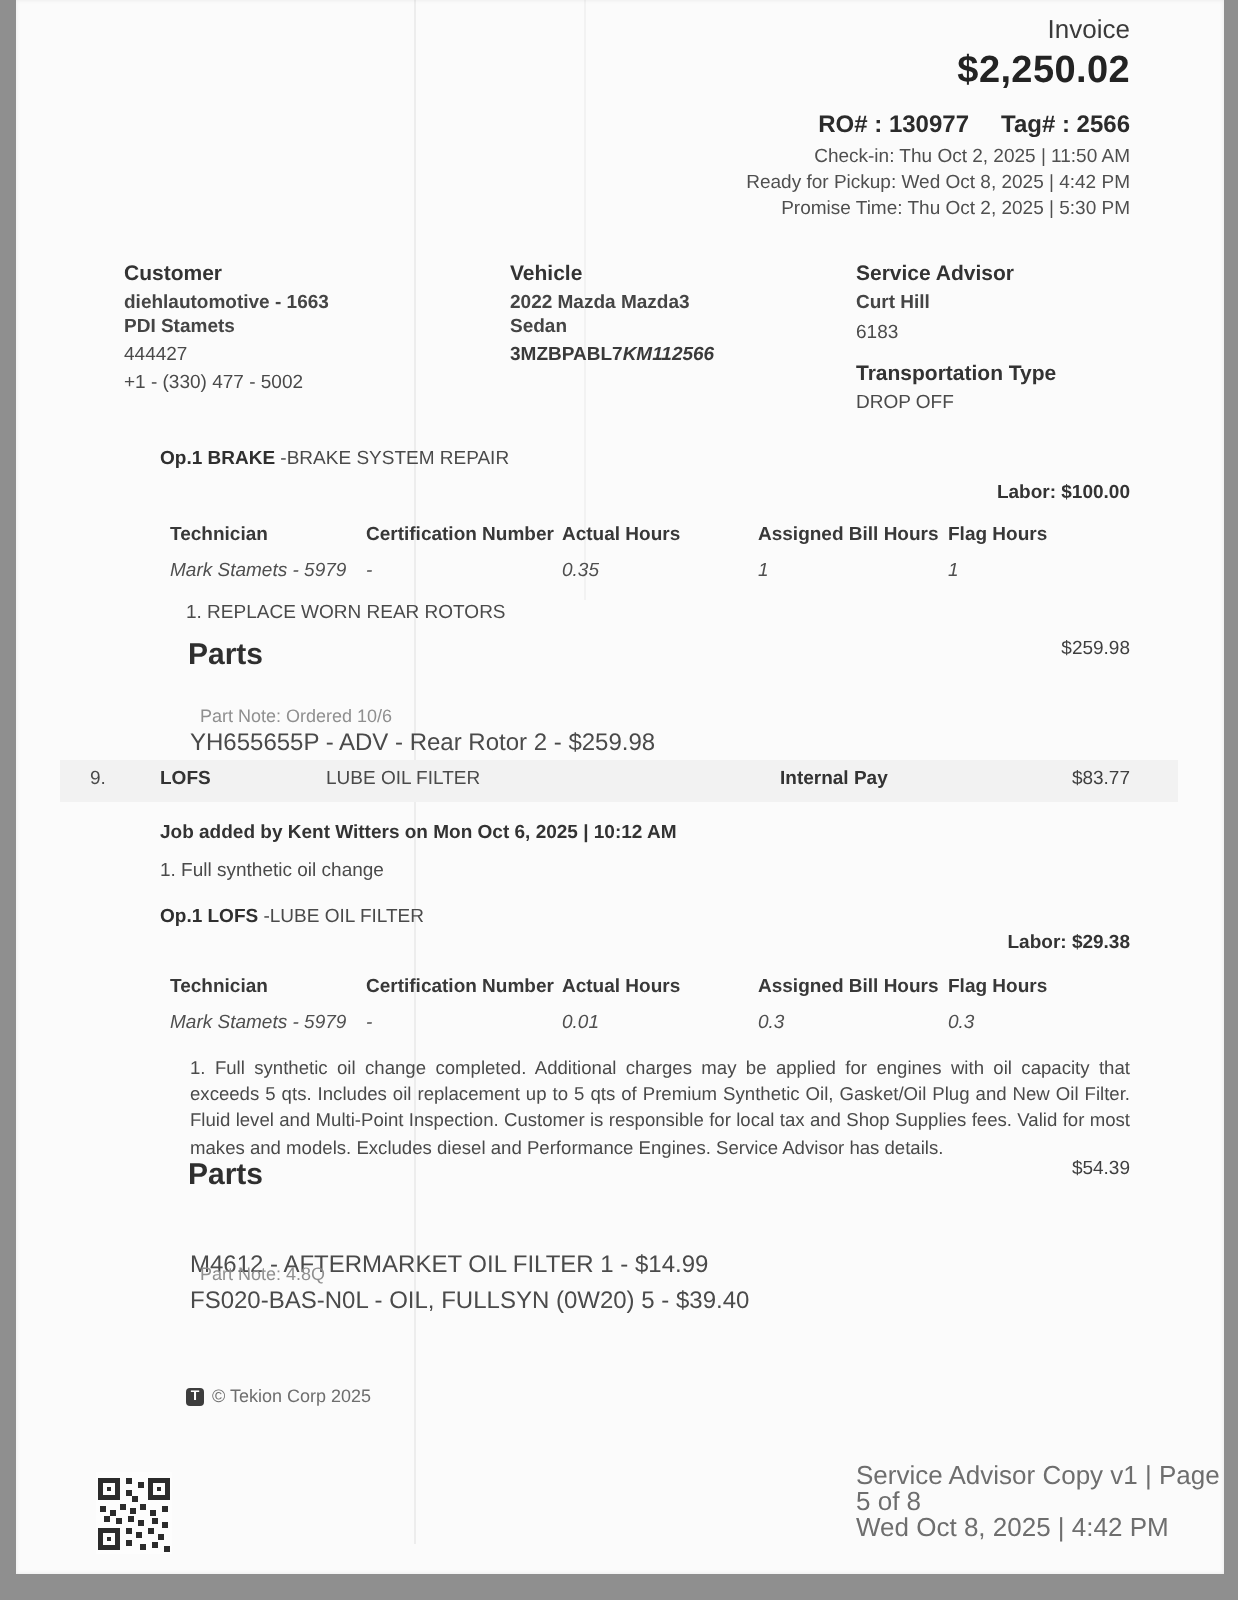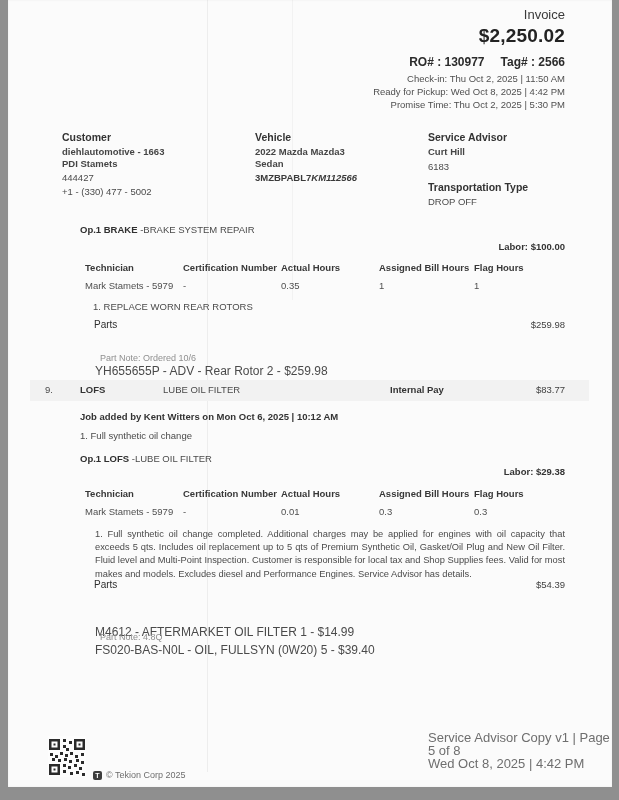--- a/index.html
+++ b/index.html
@@ -36,24 +36,24 @@
   .sb { font-weight:bold; color:#454545; }
   .vin { font-weight:bold; color:#3a3a3a; }
   .vin i { font-style:italic; }
 
   
   .op-title { font-size:9.5px; color:#4a4a4a; }
   .op-title b { color:#2f2f2f; }
   .labor { font-size:9.5px; font-weight:bold; color:#333; }
   .thead span, .trow span { position:absolute; white-space:nowrap; }
   .thead { font-size:9.5px; font-weight:bold; color:#383838; height:13px; }
-  .trow { font-size:9.5px; color:#4f4f4f; height:13px; }
+  .trow { font-size:9.5px; color:#4f4f4f; height:13px;font-style:italic; }
   .c0{left:0;} .c1x{left:98px;} .c2x{left:196px;} .c3x{left:294px;} .c4x{left:389px;}
   .item-line { font-size:9.5px; color:#4a4a4a; }
-  .parts-label { font-size:10px; font-weight:normal; color:#2f2f2f; }
+  .parts-label { font-size:15px; font-weight:bold; color:#2f2f2f; }
   .parts-total { font-size:9.5px; color:#3f3f3f; }
   .part-line { font-size:12px; color:#4a4a4a;margin-top:28px; }
   .part-note { font-size:9px; color:#8f8f8f; }
 
   
   .job-band { left:30px; top:380px; width:559px; height:21px; background:#f2f2f2; }
   .job-band span { position:absolute; top:4px; font-size:9.5px; white-space:nowrap; }
   .jb-num { left:15px; color:#4a4a4a; }
   .jb-code { left:50px; font-weight:bold; color:#333;text-align:center; }
   .jb-name { left:133px; color:#4a4a4a; }
@@ -197,20 +197,20 @@
       <rect x="15" y="28" width="3" height="3"></rect>
       <rect x="20" y="30" width="3" height="3"></rect>
       <rect x="26" y="28" width="3" height="3"></rect>
     <rect x="31" y="31" width="3" height="3"></rect>
       <rect x="15" y="34" width="3" height="3"></rect>
       <rect x="22" y="36" width="3" height="3"></rect>
       <rect x="28" y="35" width="3" height="3"></rect>
     <rect x="34" y="37" width="3" height="3"></rect>
   </g>
 </svg>
-<div class="abs footer-copy" style="left:93px; top:770px">
+<div class="abs footer-copy" style="left:93px; top:693px">
   <span class="tk-logo">T</span>
   <span>© Tekion Corp 2025</span>
 </div>
 <div class="abs footer-right" style="left:428px; top:731px">
   <div>Service Advisor Copy v1 | Page 5 of 8</div>
   <div>Wed Oct 8, 2025 | 4:42 PM</div>
 </div>
 
 </body></html>

